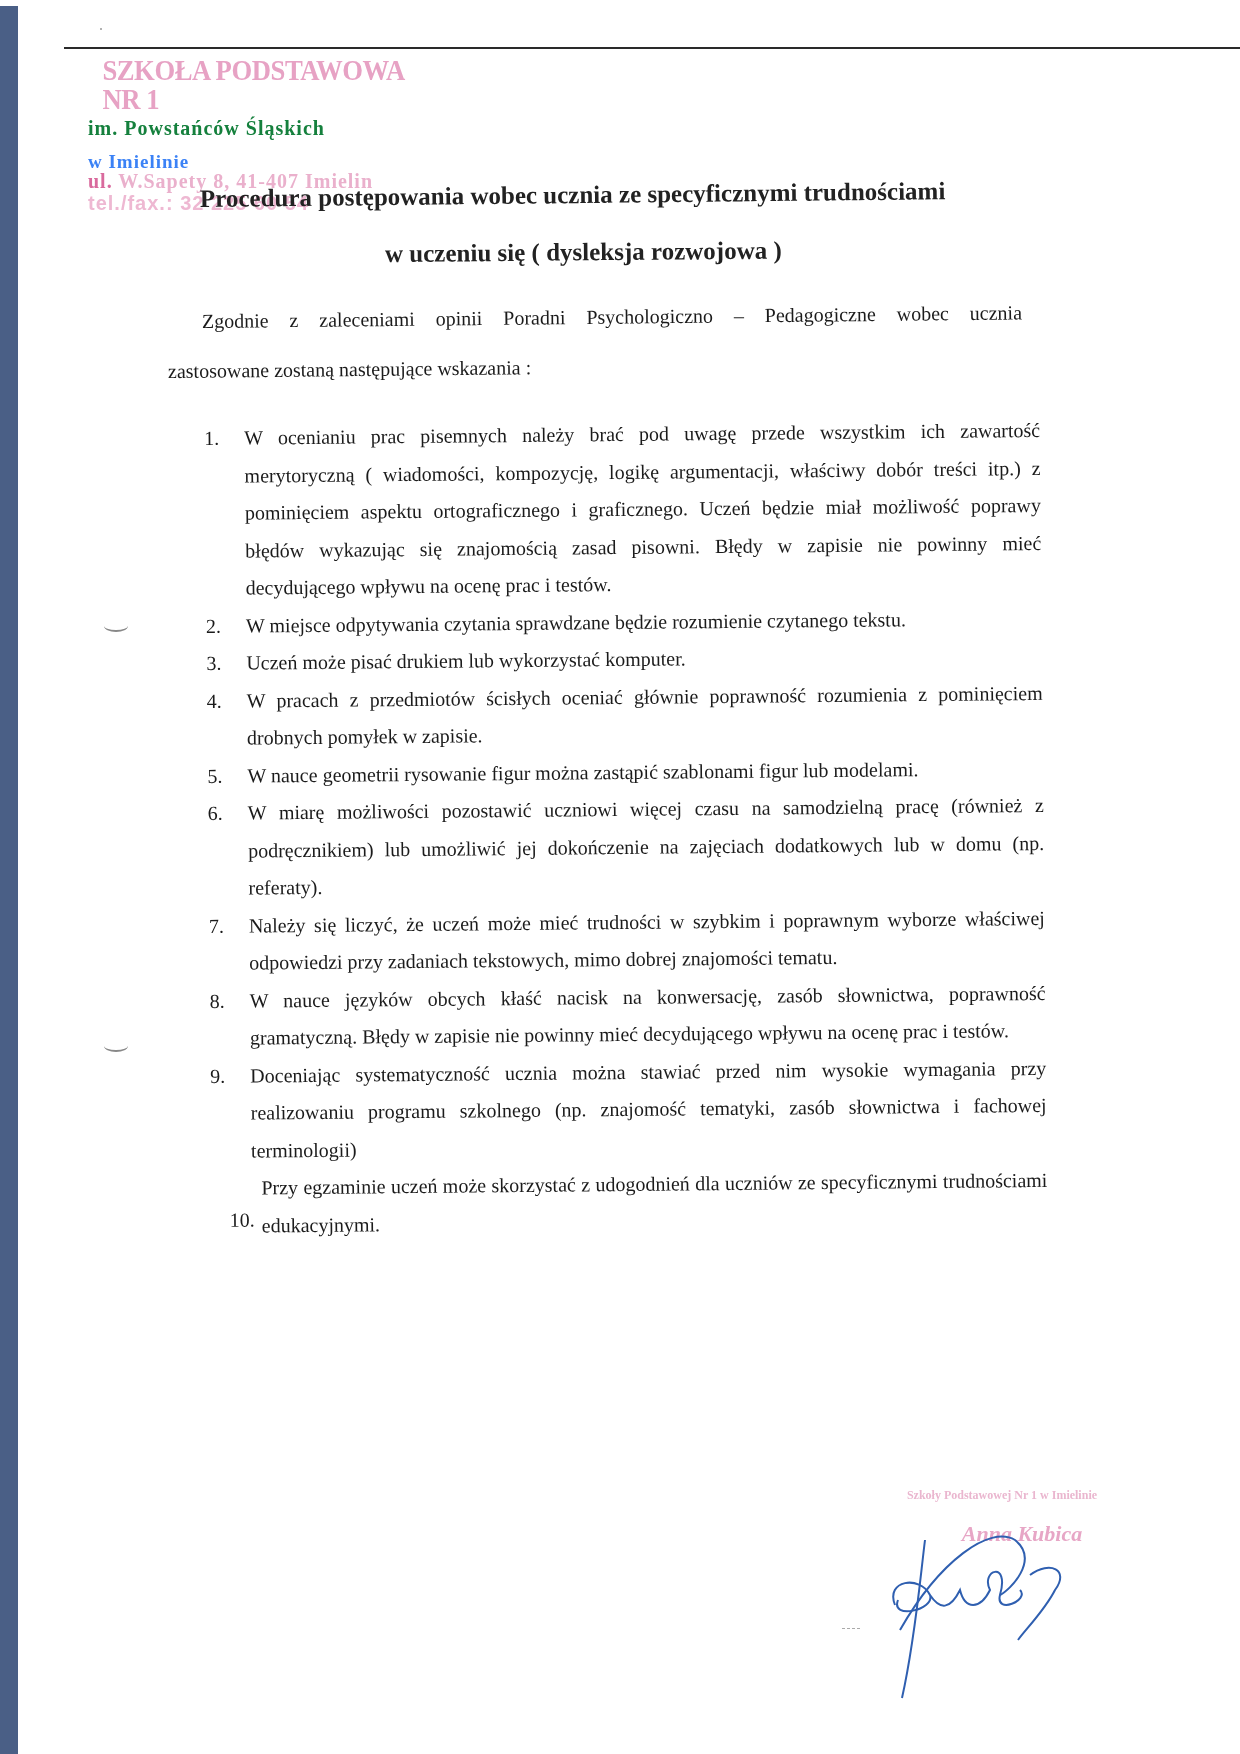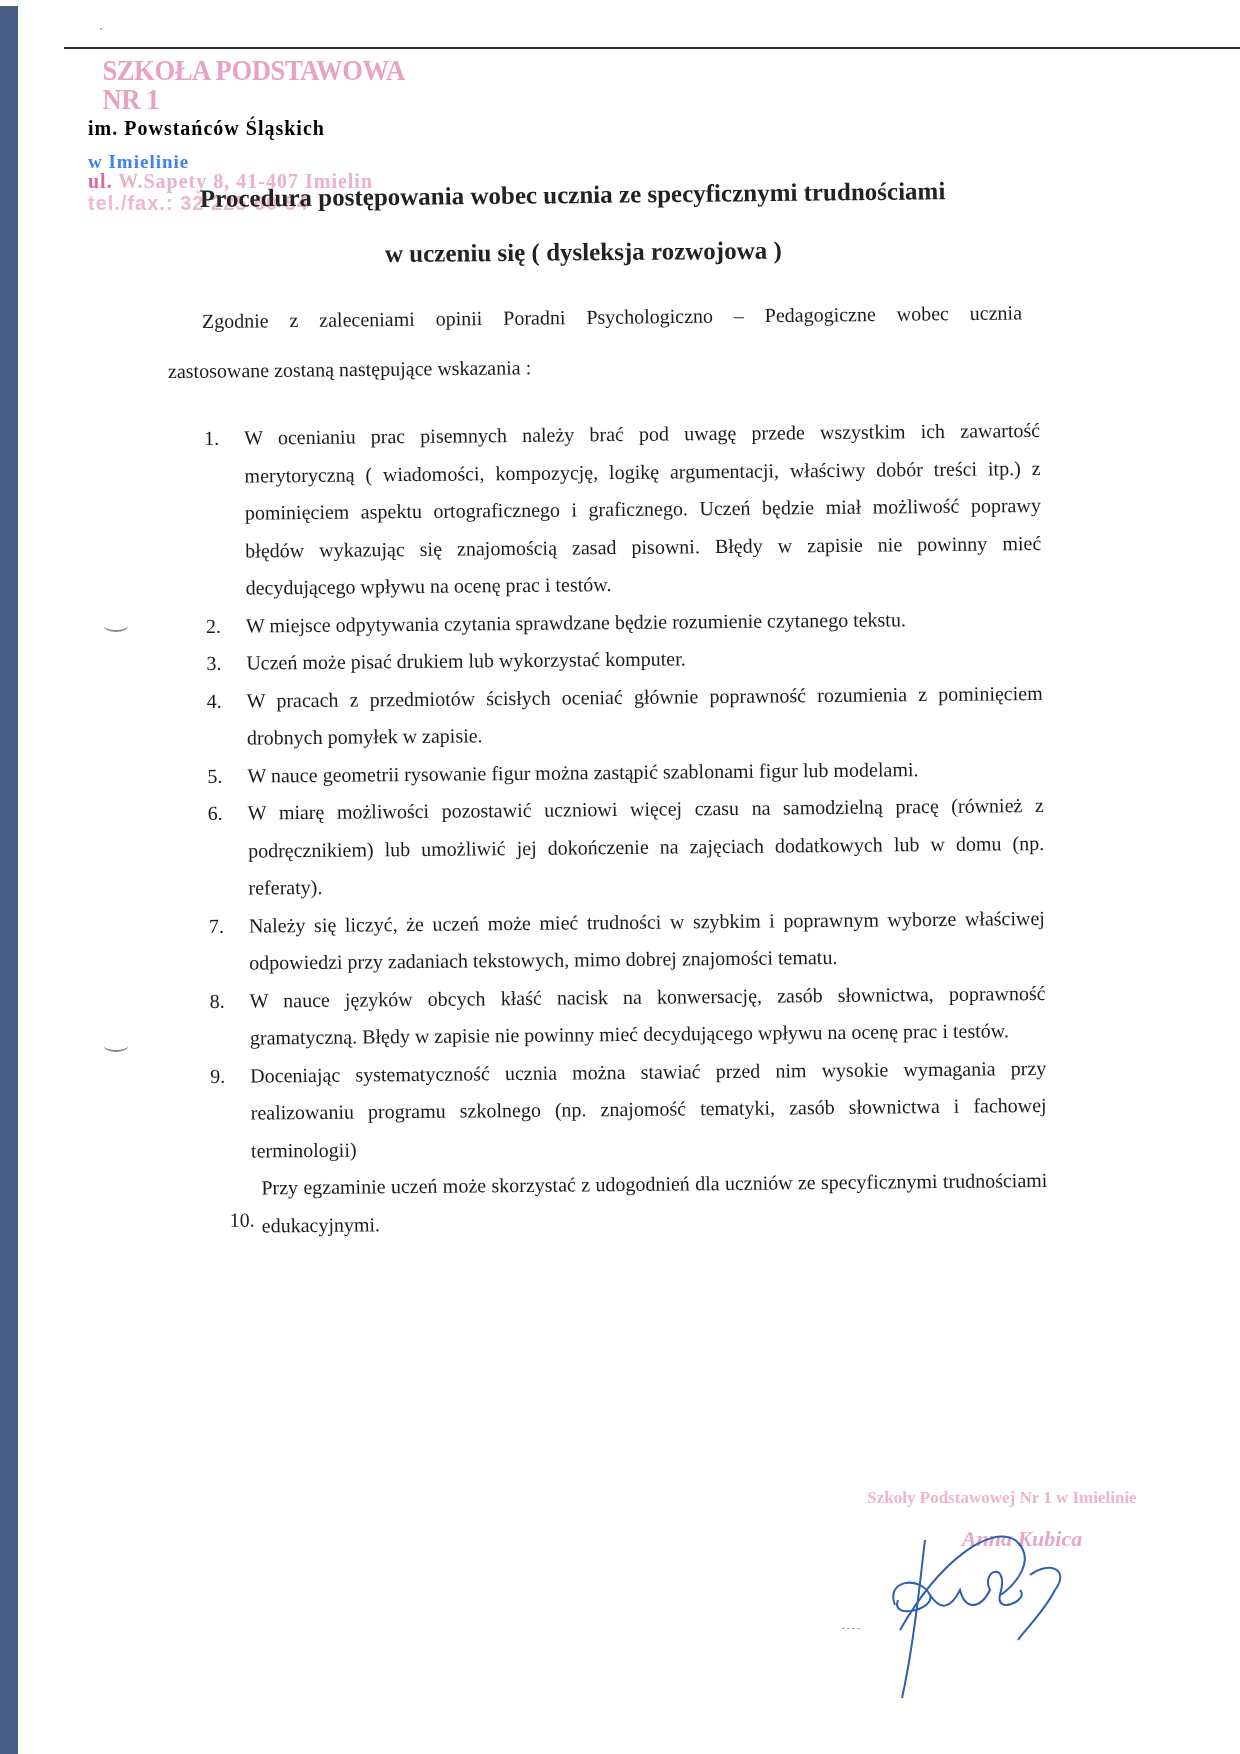--- a/index.html
+++ b/index.html
@@ -15,21 +15,21 @@
     .top-rule {
       position: absolute; left: 64px; top: 47px; width: 1176px; height: 2px;
       background: #2a2a2a;
     }
     .stamp {
       position: absolute; left: 88px; top: 56px; width: 360px;
       text-align: left; color: #e9a9c9; font-family: "Liberation Serif", serif;
       font-weight: bold; line-height: 1;
     }
     .stamp .l1 { font-size: 29px; letter-spacing: -0.5px; color: #e7a2c4; transform: scaleX(0.92); display: block; }
-    .stamp .l2 { font-size: 20px; margin-top: 4px; display: block; color: #000000; letter-spacing: 1px; }
+    .stamp .l2 { font-size: 20px; margin-top: 4px; display: block; color: #15803d; letter-spacing: 1px; }
     .stamp .l3 { font-size: 19px; margin-top: 14px; display: block; color: #3b82f6; letter-spacing: 1px; }
     .stamp .l4 { font-size: 20px; display: block; color: #eab0cc; letter-spacing: 1px; }
     .stamp .l4 b { color: #d96a9d; }
     .stamp .l5 { font-size: 20px; margin-top: 2px; display: block; color: #eeb8d2; letter-spacing: 1px; font-family: Liberation Sans, sans-serif; }
 
     .title {
       position: absolute; left: 200px; width: 900px; text-align: left;
       font-weight: bold; font-size: 25px; color: #222;
     }
     .title.t1 { top: 185px; transform: rotate(-0.6deg); transform-origin: left; }
@@ -54,21 +54,21 @@
 
     .margin-mark { position: absolute; width: 24px; height: 10px; border-bottom: 2px solid #888; border-radius: 0 0 50% 50%; }
     .mm1 { left: 104px; top: 620px; }
     .mm2 { left: 104px; top: 1040px; }
 
     .dir-stamp {
       position: absolute; left: 862px; top: 1490px; width: 280px; text-align: center;
       color: #eab6cf; font-family: "Liberation Serif", serif; font-weight: bold;
     }
     .dir-stamp .d1 { font-size: 30px; letter-spacing: 3px; display: block; }
-    .dir-stamp .d2 { font-size: 17px; display: block; margin-top: -2px; }
+    .dir-stamp .d2 { font-size: 12px; display: block; margin-top: -2px; }
     .dir-stamp .d3 { font-size: 22px; display: block; font-style: italic; margin-top: 18px; color: #e7a6c6; margin-left: 40px; }
     .signature { position: absolute; left: 880px; top: 1520px; width: 240px; height: 180px; }
     .scan-dash { position: absolute; left: 842px; top: 1628px; width: 18px; height: 1px; border-top: 1px dashed #aaa; }
   </style>
 </head>
 <body>
 
 <div class="scan-edge"></div>
 <div class="scan-dot"></div>
 <div class="top-rule"></div>

